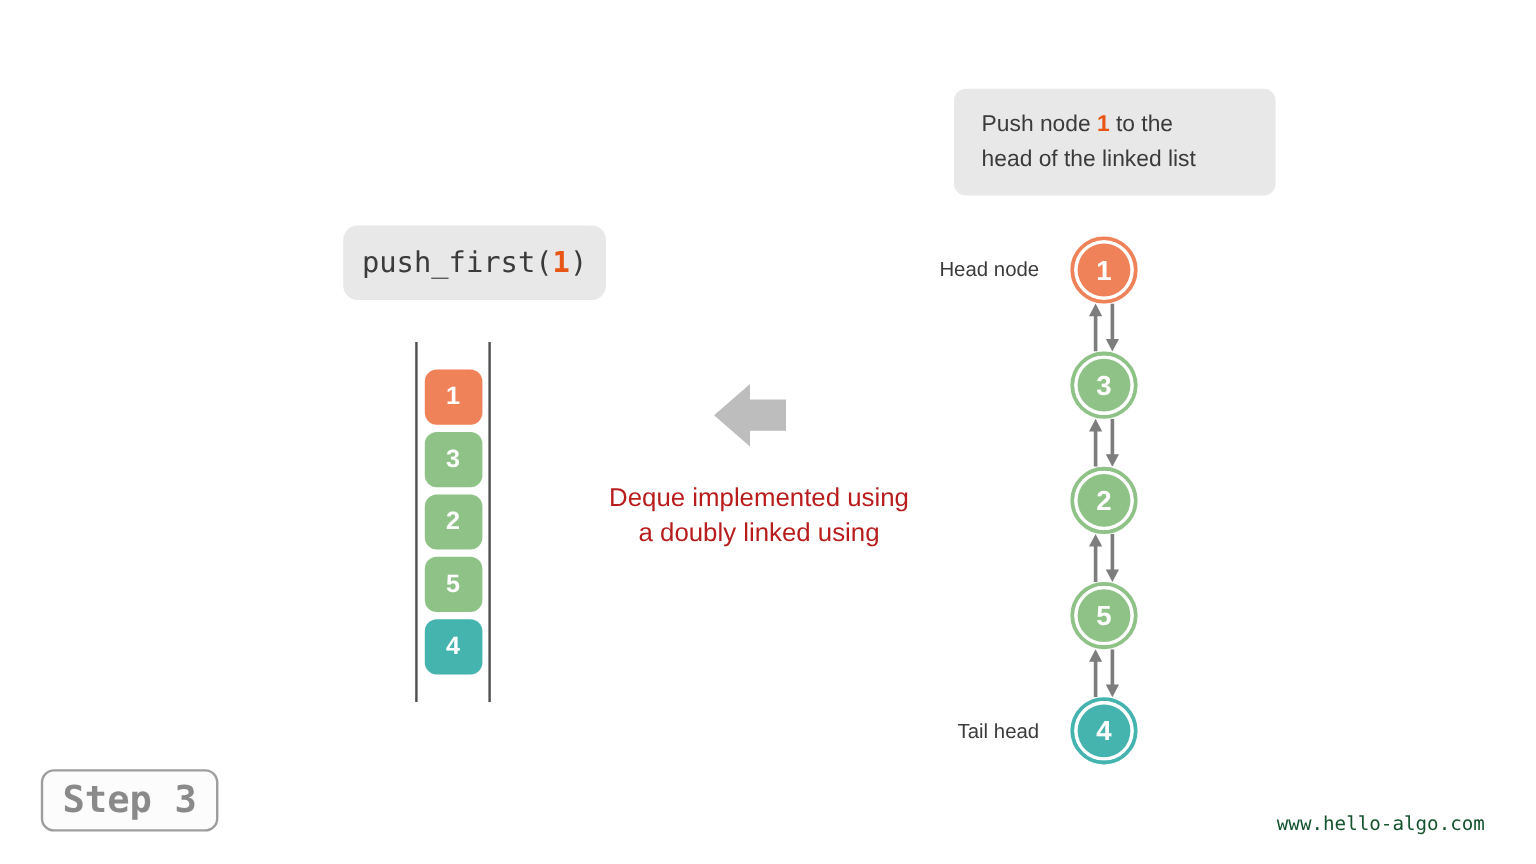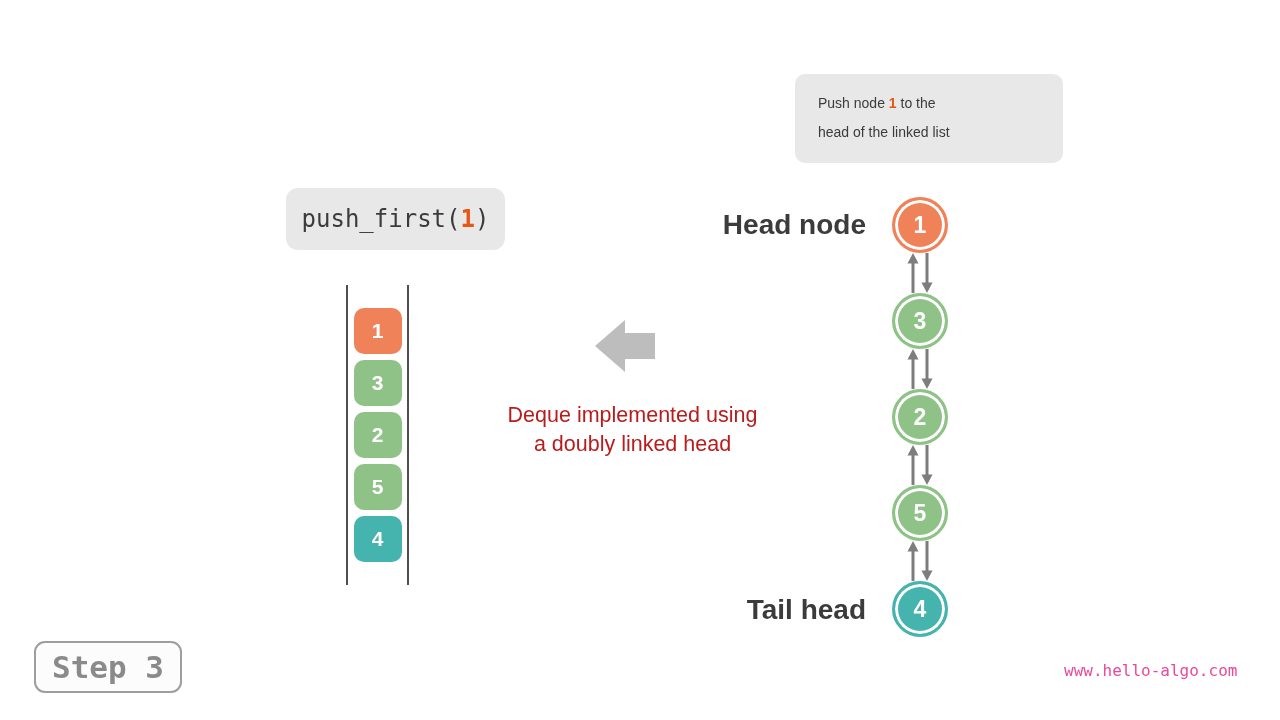--- a/index.html
+++ b/index.html
@@ -9,21 +9,21 @@
     font-family:"Liberation Sans", sans-serif;
   }
   .abs{position:absolute}
   .mono{font-family:"DejaVu Sans Mono","Liberation Mono",monospace}
 
   
   .callout{
     left:795px;top:74px;width:268px;height:89px;box-sizing:border-box;
     background:#E8E8E8;border-radius:10px;
     padding:15px 0 0 23px;
-    font-size:14px;line-height:29px;color:#3B3B3B;
+    font-size:19px;line-height:29px;color:#3B3B3B;
   }
   .hl{color:#E95514;font-weight:700}
 
   
   .code-chip{
     left:286px;top:188px;width:219px;height:62px;
     background:#E8E8E8;border-radius:12px;
     display:flex;align-items:center;justify-content:center;
     font-size:24px;color:#3B3B3B;
   }
@@ -44,21 +44,21 @@
   
   .big-arrow{left:595px;top:317px;width:60px;height:58px}
   .caption{
     left:462px;top:401px;width:341px;text-align:center;
     font-size:21.5px;line-height:29px;color:#b91c1c;
   }
 
   
   .side-label{
     right:414px;text-align:right;
-    font-size:28px;font-weight:700;color:#3B3B3B;line-height:26px;
+    font-size:17px;font-weight:400;color:#3B3B3B;line-height:26px;
   }
   .head-label{top:212px}
   .tail-label{top:597px}
 
   
   .llist{
     left:892px;top:197px;width:56px;
     display:flex;flex-direction:column;align-items:center;
   }
   .ll-node{
@@ -71,21 +71,21 @@
 
   
   .step-badge{
     left:34px;top:641px;width:148px;height:52px;box-sizing:border-box;
     background:#FCFCFC;border:2px solid #9E9E9E;border-radius:11px;
     display:flex;align-items:center;justify-content:center;
     font-size:31px;font-weight:700;color:#8A8A8A;
   }
 
   
-  .watermark{left:1064px;top:661px;font-size:16px;color:#ec4899}
+  .watermark{left:1064px;top:677px;font-size:16px;color:#14532d}
 </style>
 </head>
 <body>
 
 <div>
 
   <div class="abs callout">
     <div><span>Push node </span><span class="hl">1</span><span> to the</span></div>
     <div>head of the linked list</div>
   </div>
@@ -105,21 +105,21 @@
     </div>
 
   <div class="abs big-arrow">
     <svg width="60" height="58" viewBox="0 0 60 58">
       <polygon points="0,29 30,3 30,16 60,16 60,42 30,42 30,55" fill="#BDBDBD"></polygon>
     </svg>
   </div>
 
   <div class="abs caption">
     <div>Deque implemented using</div>
-    <div>a doubly linked head</div>
+    <div>a doubly linked using</div>
   </div>
 
   <div class="abs side-label head-label">Head node</div>
   <div class="abs side-label tail-label">Tail head</div>
 
   <div class="abs llist">
       <div class="ll-node" style="border: 3px solid rgb(240, 130, 90); background: rgb(240, 130, 90); box-shadow: rgb(255, 255, 255) 0px 0px 0px 3px inset;">1</div>
       <div class="ll-connector">
         <svg width="30" height="40" viewBox="0 0 30 40">
           <line x1="8" y1="40" x2="8" y2="9" stroke="#7D7D7D" stroke-width="3"></line>

